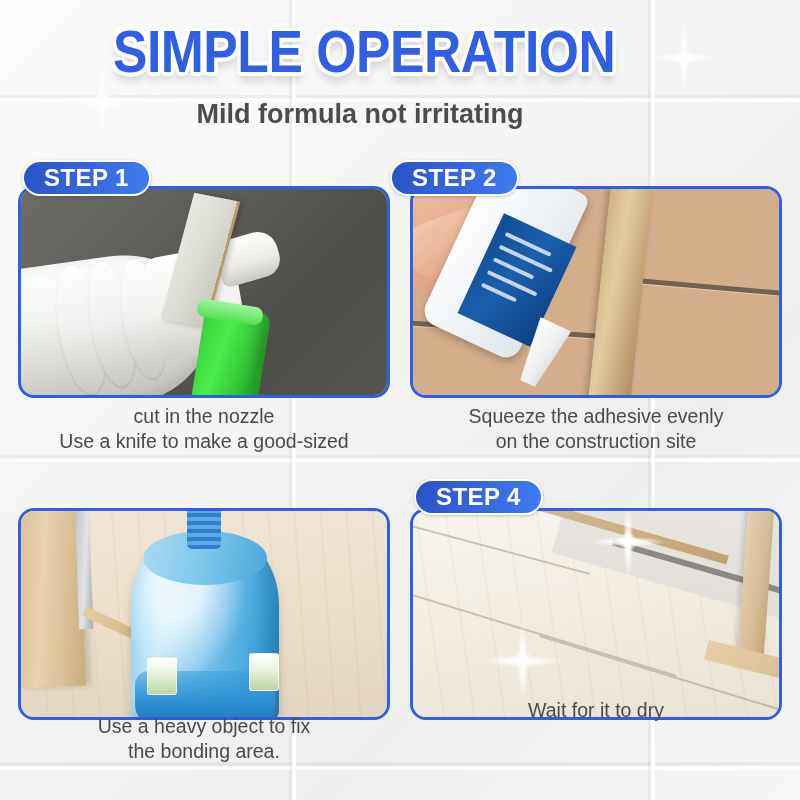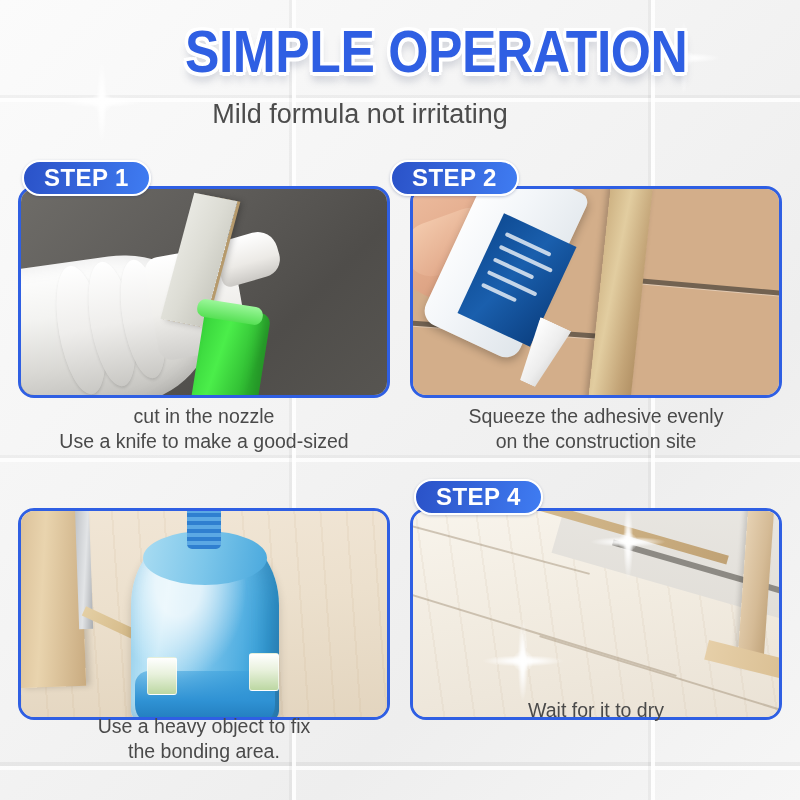--- a/index.html
+++ b/index.html
@@ -60,21 +60,21 @@
     background: radial-gradient(circle at center, #ffffff 0%, rgba(255,255,255,0.6) 40%, rgba(255,255,255,0) 75%);
     border-radius: 50%;
   }
 
   
   #title-wrap {
     position: absolute;
     top: 22px;
     left: 0;
     width: 728px;
-    text-align: right;
+    text-align: center;
   }
   #main-title {
     font-family: "Liberation Sans", sans-serif;
     font-size: 60px;
     line-height: 60px;
     font-weight: bold;
     color: #2f5fe3;
     letter-spacing: -0.5px;
     transform: scaleX(0.86);
     display: inline-block;
@@ -86,21 +86,21 @@
   }
   #subtitle {
     position: absolute;
     top: 99px;
     left: 0;
     width: 720px;
     text-align: center;
     font-size: 27px;
     line-height: 30px;
     color: #4c4c4c;
-    font-weight: normal;
+    font-weight: bold;
   }
 
   
   .card {
     position: absolute;
     width: 372px;
     height: 212px;
     border: 3px solid #2f5fe3;
     border-radius: 16px;
     overflow: hidden;

